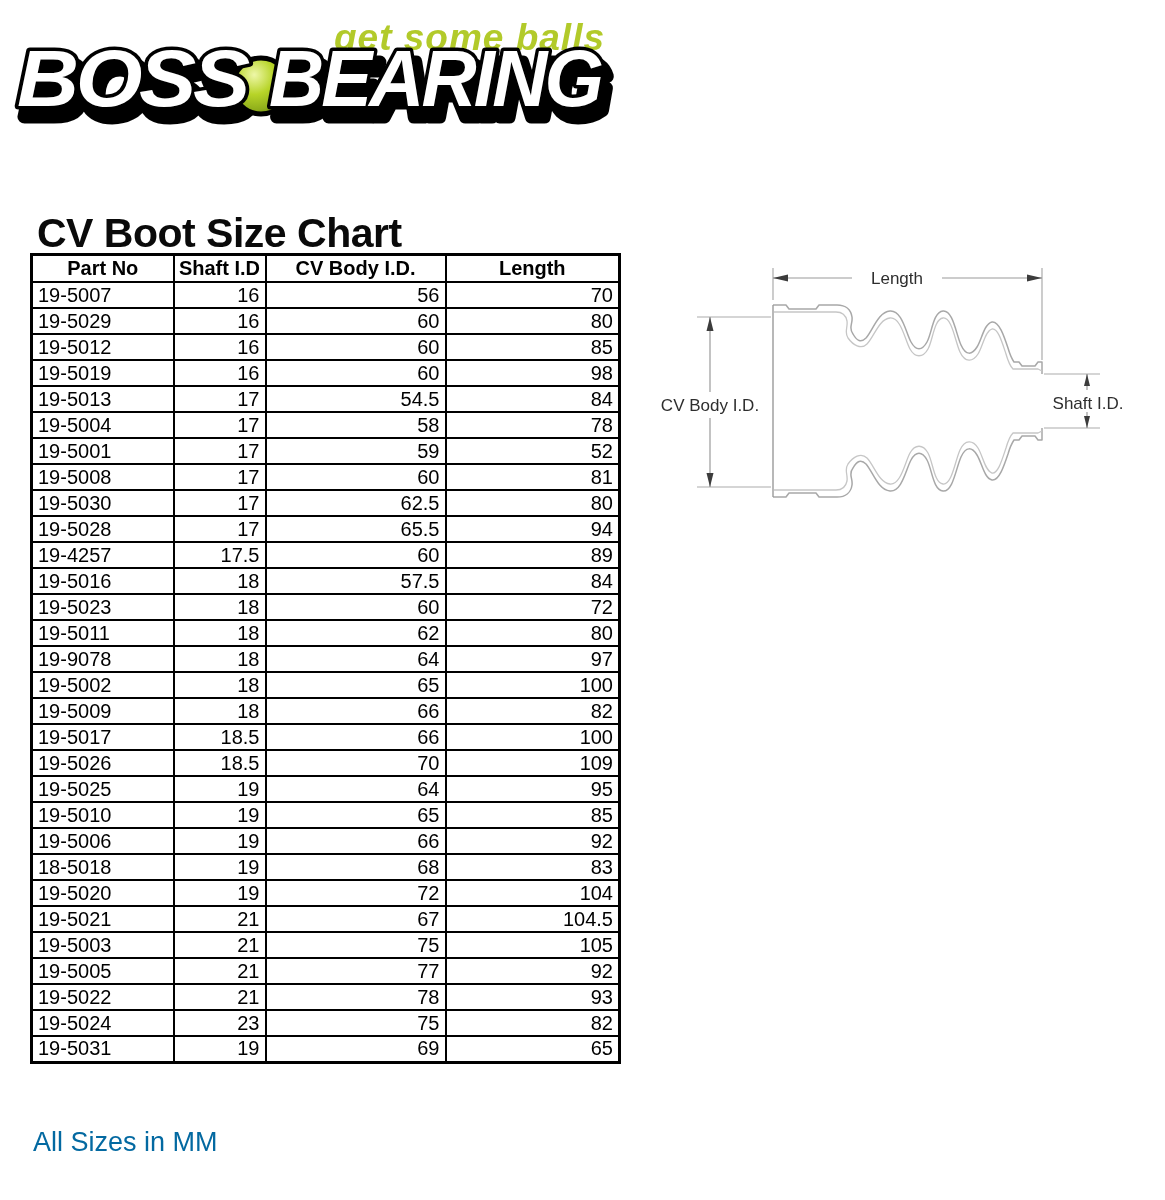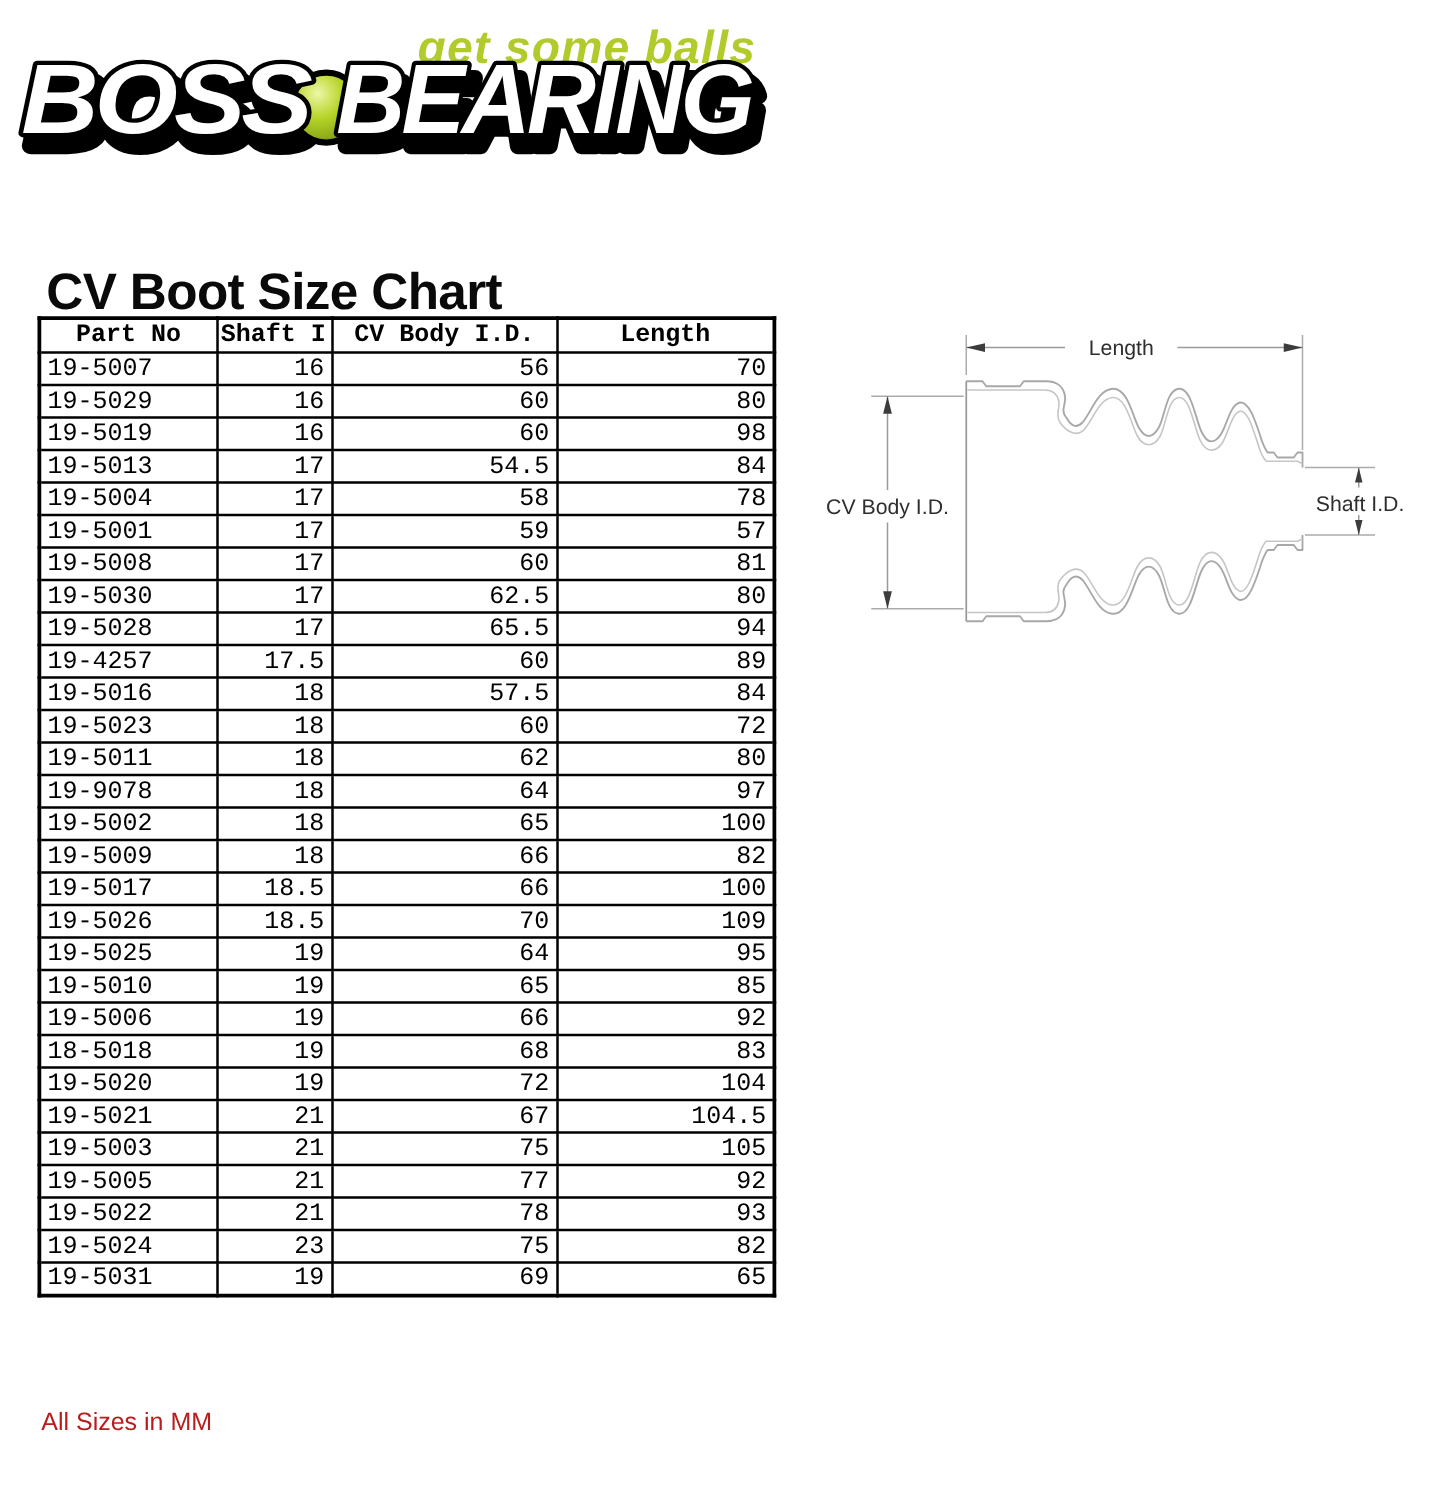--- a/index.html
+++ b/index.html
@@ -30,21 +30,20 @@
   
   .chart-table {
     position: absolute;
     left: 30px;
     top: 253px;
     width: 588px;
     border-collapse: collapse;
     table-layout: fixed;
     border: 3px solid #000;
     font-size: 20px;
-    font-family: Liberation Mono, monospace;
   }
   .chart-table col.c-part { width: 142px; }
   .chart-table col.c-shaft { width: 92px; }
   .chart-table col.c-body { width: 180px; }
   .chart-table col.c-len { width: 174px; }
   .chart-table th, .chart-table td {
     border: 2px solid #000;
     height: 26px;
     padding: 0 5px;
     background: #fff;
@@ -57,22 +56,22 @@
     text-align: center;
     padding: 1px 2px;
   }
   .chart-table td { text-align: right; }
   .chart-table td:first-child { text-align: left; }
 
   .footnote {
     position: absolute;
     left: 33px;
     top: 1127px;
-    font-size: 20px;
-    color: #b91c1c;
+    font-size: 27px;
+    color: #0369a1;
   }
 
   
   .diagram-svg { position: absolute; left: 640px; top: 250px; }
   .dim-text { font-size: 17px; fill: #2e2e2e; }
 </style>
 </head>
 <body>
 
 <div class="page">
@@ -128,20 +127,26 @@
       <td>70</td>
     </tr>
 
     <tr>
       <td>19-5029</td>
       <td>16</td>
       <td>60</td>
       <td>80</td>
     </tr>
 
+    <tr>
+      <td>19-5012</td>
+      <td>16</td>
+      <td>60</td>
+      <td>85</td>
+    </tr>
 
     <tr>
       <td>19-5019</td>
       <td>16</td>
       <td>60</td>
       <td>98</td>
     </tr>
 
     <tr>
       <td>19-5013</td>
@@ -154,21 +159,21 @@
       <td>19-5004</td>
       <td>17</td>
       <td>58</td>
       <td>78</td>
     </tr>
 
     <tr>
       <td>19-5001</td>
       <td>17</td>
       <td>59</td>
-      <td>57</td>
+      <td>52</td>
     </tr>
 
     <tr>
       <td>19-5008</td>
       <td>17</td>
       <td>60</td>
       <td>81</td>
     </tr>
 
     <tr>

